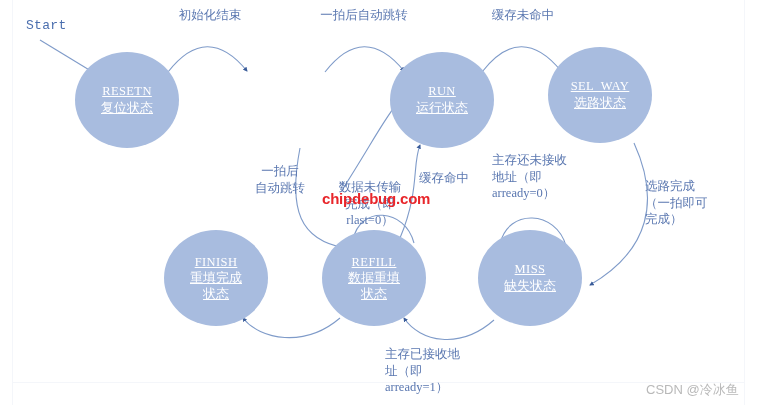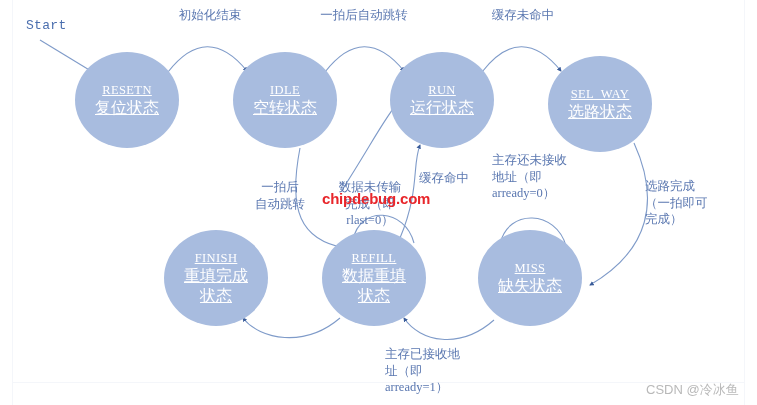--- a/index.html
+++ b/index.html
@@ -32,21 +32,21 @@
     text-align: center;
     box-sizing: border-box;
     text-decoration: underline;
   }
   .state-id {
     font-size: 12.5px;
     letter-spacing: 0.4px;
     white-space: nowrap;
   }
   .state-cn {
-    font-size: 16px;
+    font-size: 13px;
     white-space: nowrap;
   }
   .edge-label {
     position: absolute;
     color: #5a77b0;
     font-size: 12.5px;
     line-height: 1.32;
     white-space: pre;
     text-align: left;
   }
@@ -126,31 +126,27 @@
       <path d="M 494 320 C 460 350 420 342 404 318" marker-end="url(#arrow-sm)"></path>
 
     </g>
   </svg>
 
   <div class="state-node" style="left:75px; top:52px; width:104px; height:96px;">
     <span class="state-id">RESETN</span>
     <span class="state-cn">复位状态</span>
   </div>
 
-  <div class="state-node" style="left:233px; top:52px; width:104px; height:96px;">
-    <span class="state-id">IDLE</span>
-    <span class="state-cn">空转状态</span>
-  </div>
 
   <div class="state-node" style="left:390px; top:52px; width:104px; height:96px;">
     <span class="state-id">RUN</span>
     <span class="state-cn">运行状态</span>
   </div>
 
-  <div class="state-node" style="left:548px; top:56px; width:104px; height:96px;">
+  <div class="state-node" style="left:548px; top:47px; width:104px; height:96px;">
     <span class="state-id">SEL_WAY</span>
     <span class="state-cn">选路状态</span>
   </div>
 
   <div class="state-node" style="left:164px; top:230px; width:104px; height:96px;">
     <span class="state-id">FINISH</span>
     <span class="state-cn" style="white-space:pre;">重填完成
 状态</span>
   </div>
 
@@ -166,21 +162,21 @@
   </div>
 
   <div class="start-label" style="left:26px; top:18px;">Start</div>
 
   <div class="edge-label center" style="left:155px; top:7px; width:110px;">初始化结束</div>
 
   <div class="edge-label center" style="left:294px; top:7px; width:140px;">一拍后自动跳转</div>
 
   <div class="edge-label center" style="left:468px; top:7px; width:110px;">缓存未命中</div>
 
-  <div class="edge-label center" style="left:240px; top:163px; width:80px;margin-top:16px;">一拍后
+  <div class="edge-label center" style="left:240px; top:163px; width:80px;">一拍后
 自动跳转</div>
 
   <div class="edge-label center" style="left:327px; top:152px; width:86px;margin-top:27px;">数据未传输
 完成（即
 rlast=0）</div>
 
   <div class="edge-label center" style="left:404px; top:170px; width:80px;">缓存命中</div>
 
   <div class="edge-label" style="left:492px; top:152px; width:110px;">主存还未接收
 地址（即

